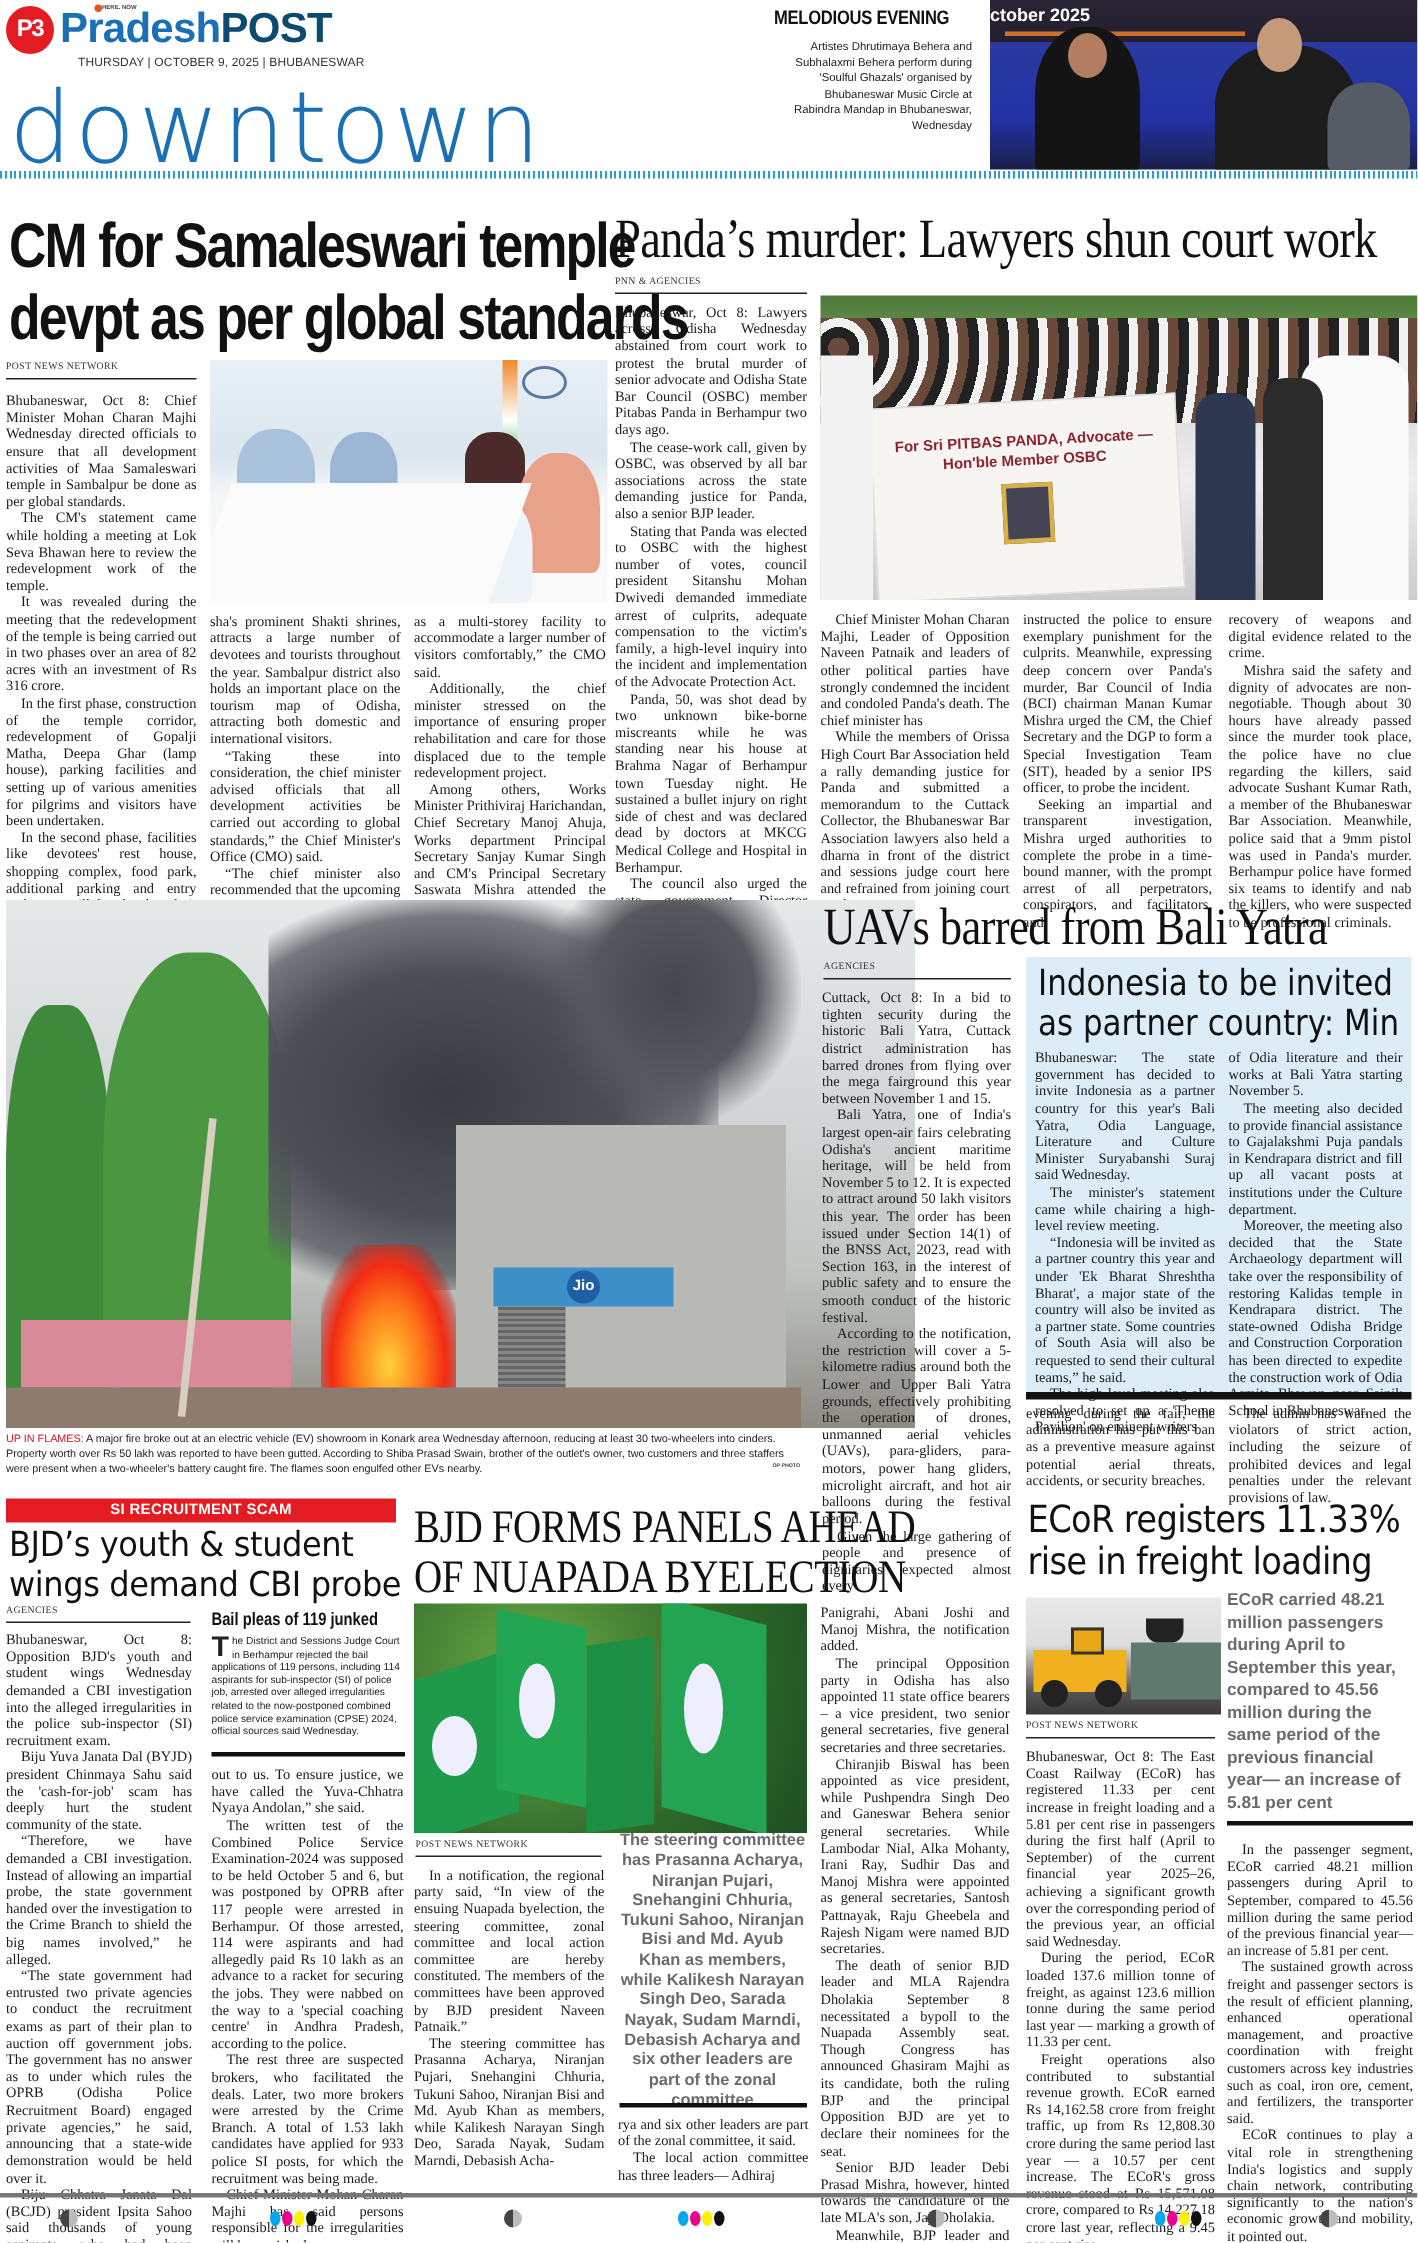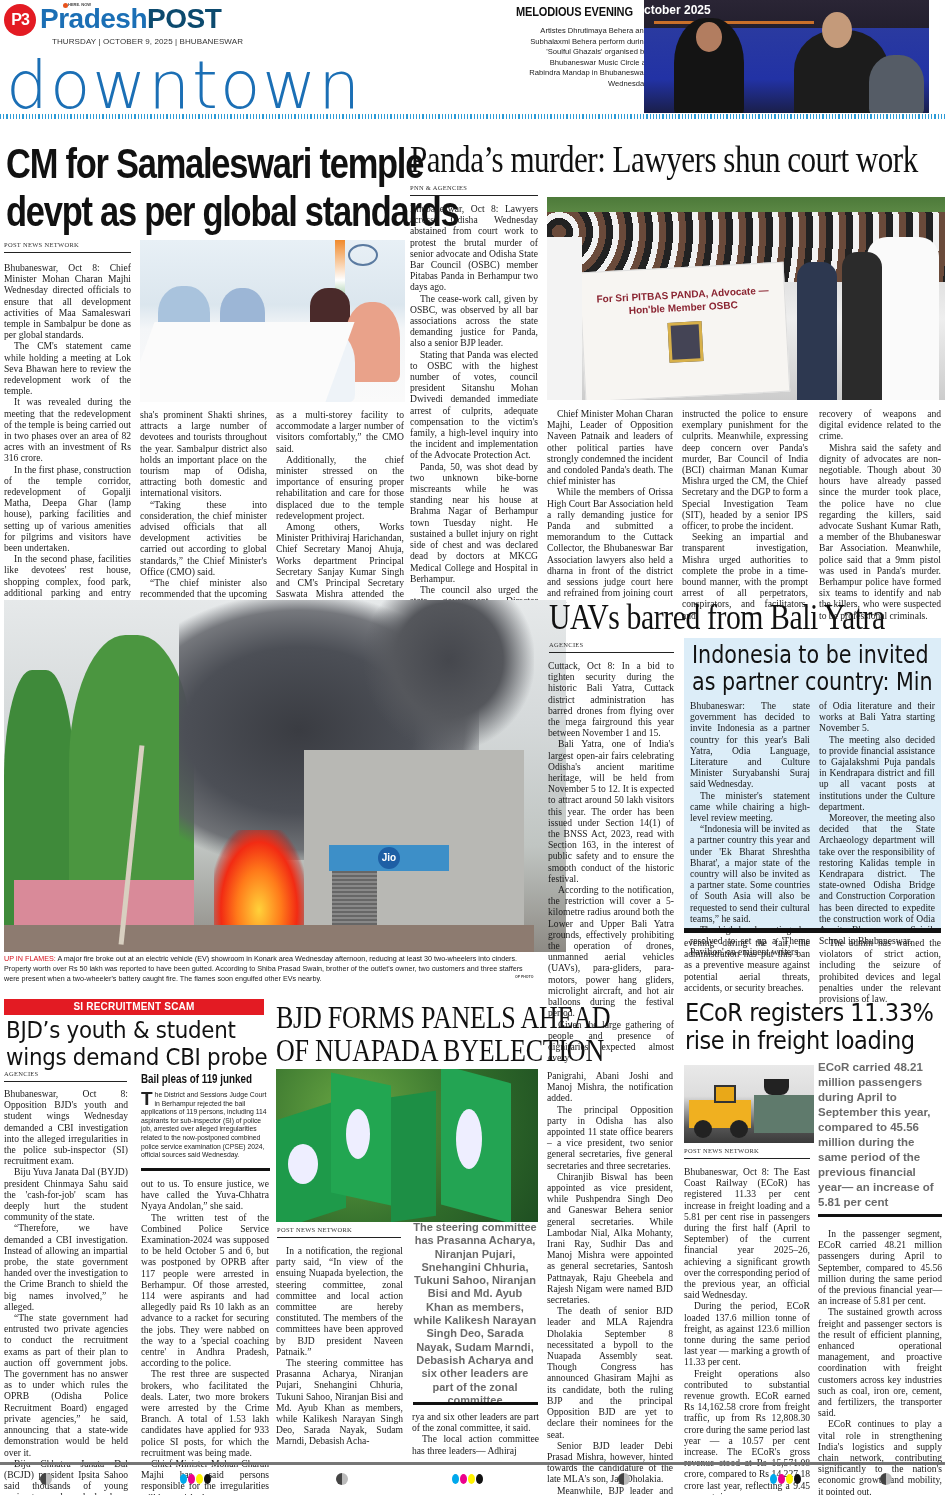--- a/index.html
+++ b/index.html
@@ -19,34 +19,34 @@
 #logo .b{color:#0c4a6e}
 #logo-tag{left:68px;top:2px;font:bold 4px "Liberation Sans",sans-serif;color:#444}
 #logo-dot{left:63px;top:3px;width:5px;height:5px;border-radius:50%;background:#e8531c}
 #dateline{left:52px;top:37px;font:8px "Liberation Sans",sans-serif;color:#333;letter-spacing:.1px}
 #section{left:6px;top:56px;font:300 66px "DejaVu Sans",sans-serif;color:#1b6fb5;letter-spacing:2px;line-height:60px;font-weight:200;transform:scaleY(1.0)}
 #dots{left:0;top:114px;width:945px;height:5px;background:repeating-linear-gradient(90deg,#2b9bd6 0 1.3px,transparent 1.3px 3.2px)}
 
 
 #mel-title{left:516px;top:4px;font:bold 13px "Liberation Sans",sans-serif;color:#111;letter-spacing:-.2px;transform:scaleX(.85);transform-origin:left}
 #mel-cap{left:520px;top:26px;width:128px;font:7.6px/10.5px "Liberation Sans",sans-serif;color:#222;text-align:right}
-#mel-photo{left:644px;top:0;width:285px;height:113px;background:linear-gradient(180deg,#2a2535 0,#231f2e 25%,#2a3aa0 25%,#2232a5 70%,#1a1f4a 100%);overflow:hidden}
+#mel-photo{left:660px;top:0;width:285px;height:113px;background:linear-gradient(180deg,#2a2535 0,#231f2e 25%,#2a3aa0 25%,#2232a5 70%,#1a1f4a 100%);overflow:hidden}
 #mel-photo .date{position:absolute;left:0;top:3px;color:#fff;font:bold 12px "Liberation Sans",sans-serif}
 #mel-photo .bar{position:absolute;left:10px;top:21px;width:160px;height:3px;background:#c9702a}
 .fig{position:absolute;border-radius:45% 45% 10% 10%}
 
 
 #h1{left:6px;top:140px;width:395px;font:bold 42px/48px "Liberation Sans",sans-serif;letter-spacing:-1.5px;transform:scaleX(.82);transform-origin:left top;white-space:nowrap}
 #h2{left:410px;top:140px;font:37px/40px "Liberation Serif",serif;letter-spacing:-.6px;transform:scaleX(.84);transform-origin:left top;white-space:nowrap}
 
 
 .photo{position:absolute;overflow:hidden}
 #meeting-photo{left:140px;top:240px;width:265px;height:162px;background:linear-gradient(180deg,#e8f0f6 0,#dbe6ee 40%,#f4f6f8 55%,#fafafa 100%)}
 #protest-photo{left:547px;top:197px;width:398px;height:203px;background:linear-gradient(180deg,#4d7a3a 0,#6e9a52 18%,#d9d9d9 30%,#eee 60%,#ccc 100%)}
-#fire-photo{left:4px;top:600px;width:562px;height:352px;background:linear-gradient(180deg,#e6e9ea 0,#d5d9da 35%,#c0c5c2 70%,#8d8a84 100%)}
+#fire-photo{left:4px;top:600px;width:606px;height:352px;background:linear-gradient(180deg,#e6e9ea 0,#d5d9da 35%,#c0c5c2 70%,#8d8a84 100%)}
 #flags-photo{left:276px;top:1069px;width:262px;height:153px;background:radial-gradient(circle at 30% 30%,#6aa844,#2f6a2a 60%,#1f4f22)}
 #loader-photo{left:684px;top:1065px;width:130px;height:78px;background:linear-gradient(180deg,#e9e9e9 0,#ddd 40%,#555 80%,#3a3a3a 100%)}
 
 
 #fire-cap{left:4px;top:954px;width:532px;font:7.2px/9.8px "Liberation Sans",sans-serif;color:#222}
 #fire-cap .lbl{color:#d4111b;font-weight:normal}
 #fire-credit{left:515px;top:975px;font:bold 3.5px "Liberation Sans",sans-serif;color:#444}
 
 
 #h3{left:549px;top:598px;font:35px/40px "Liberation Serif",serif;letter-spacing:-.5px;transform:scaleX(.85);transform-origin:left top;white-space:nowrap}

